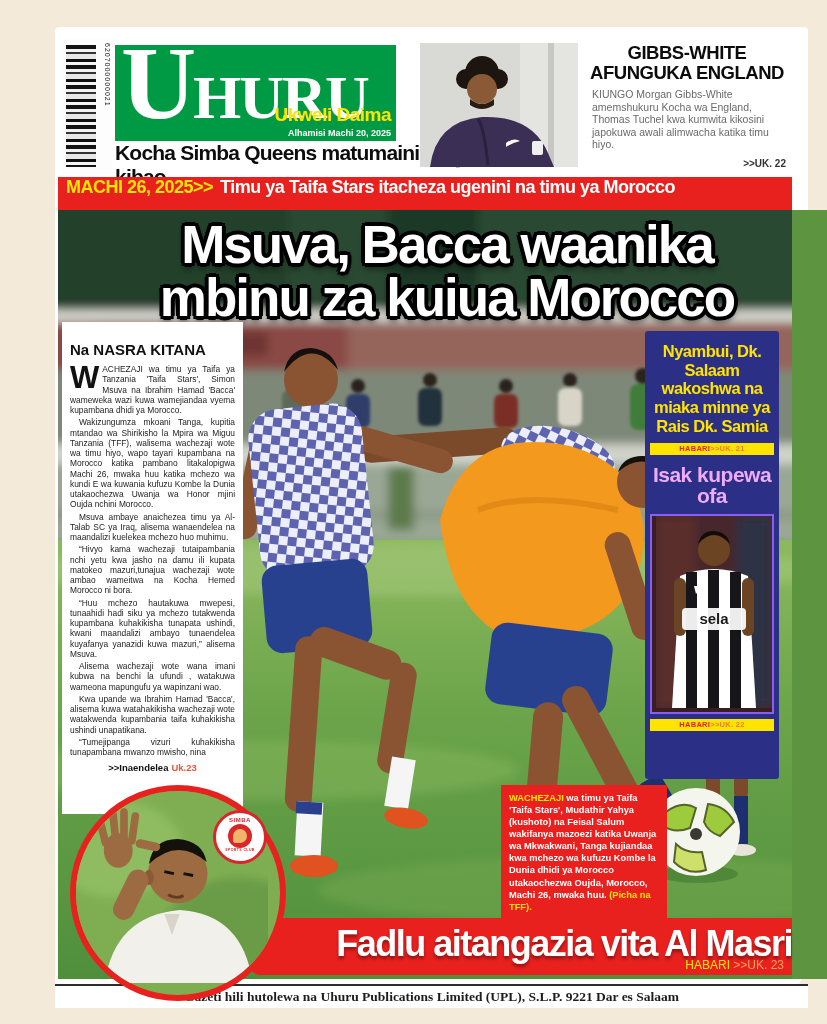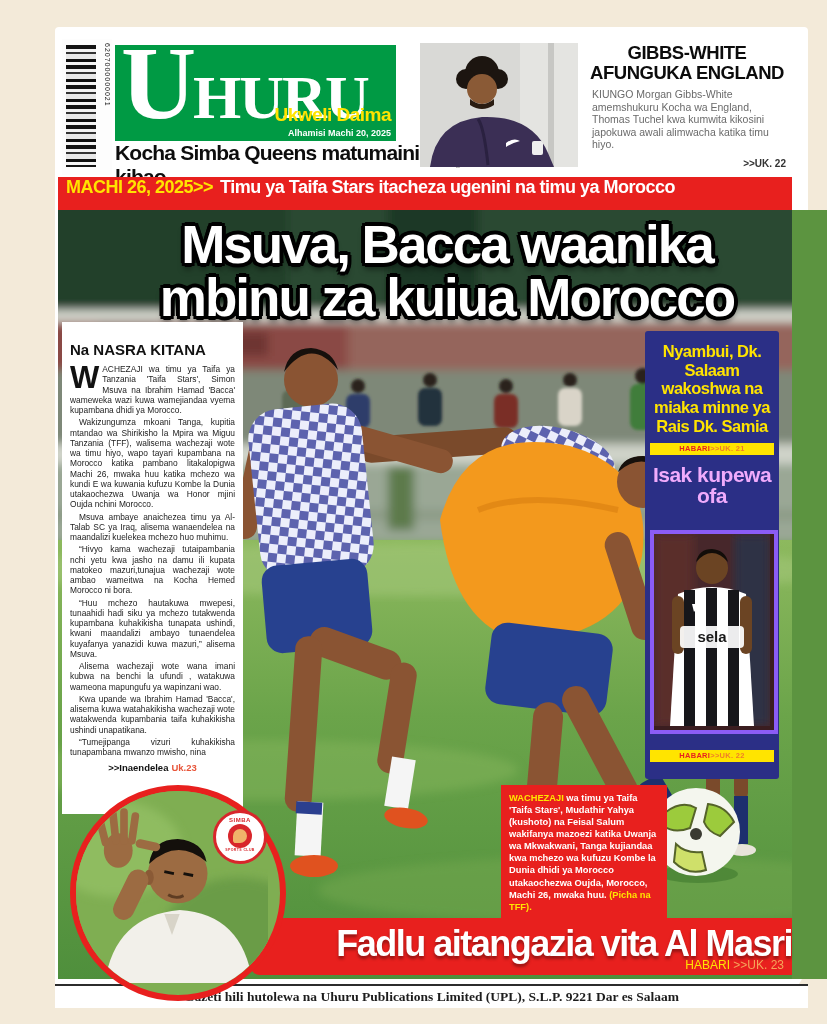--- a/index.html
+++ b/index.html
@@ -48,21 +48,21 @@
   .dropcap{float:left;font-size:31px;line-height:0.82;font-weight:900;color:#111;padding:1px 3px 0 0;}
   .continued{text-align:center;margin-top:5px;font-size:9.5px;font-weight:800;color:#111;}
   .continued .pg{color:#e8553a;font-weight:700;margin-left:3px;}
 
   
   .side{position:absolute;left:587px;top:121px;width:134px;height:448px;background:#2b2f86;padding:4px 5px;box-sizing:border-box;z-index:4;border-radius:3px;}
   .side-title1{color:#ffe400;font-weight:800;font-size:16.5px;line-height:1.13;text-align:center;padding:7px 1px 8px 1px;letter-spacing:-0.5px;}
   .habari{background:#ffe400;height:12px;line-height:12px;text-align:center;font-size:7.5px;font-weight:800;color:#e8201e;letter-spacing:0.3px;}
   .habari .pg{color:#f07c28;}
   .side-title2{color:#f0abfc;font-weight:800;font-size:21px;line-height:1.0;text-align:center;padding:9px 0 8px 0;letter-spacing:-0.5px;}
-  .isak{width:120px;height:196px;margin:16px auto;border:4px solid #8b5cf6;background:#3a1d20;overflow:hidden;}
+  .isak{width:120px;height:196px;margin:0 auto;border:2px solid #8b5cf6;background:#3a1d20;overflow:hidden;text-align:right;}
   .side .habari.bottom{margin-top:5px;}
 
   
   .caption{position:absolute;left:443px;top:575px;width:150px;background:#e8201e;padding:7px 8px;z-index:5;
     font-size:9.3px;font-weight:700;color:#fff;line-height:1.3;text-align:left;}
   .caption .lead{color:#ffe400;}
   .caption .credit{color:#ffe400;}
 
   .ball{position:absolute;left:588px;top:572px;width:100px;height:102px;z-index:2;}
 

